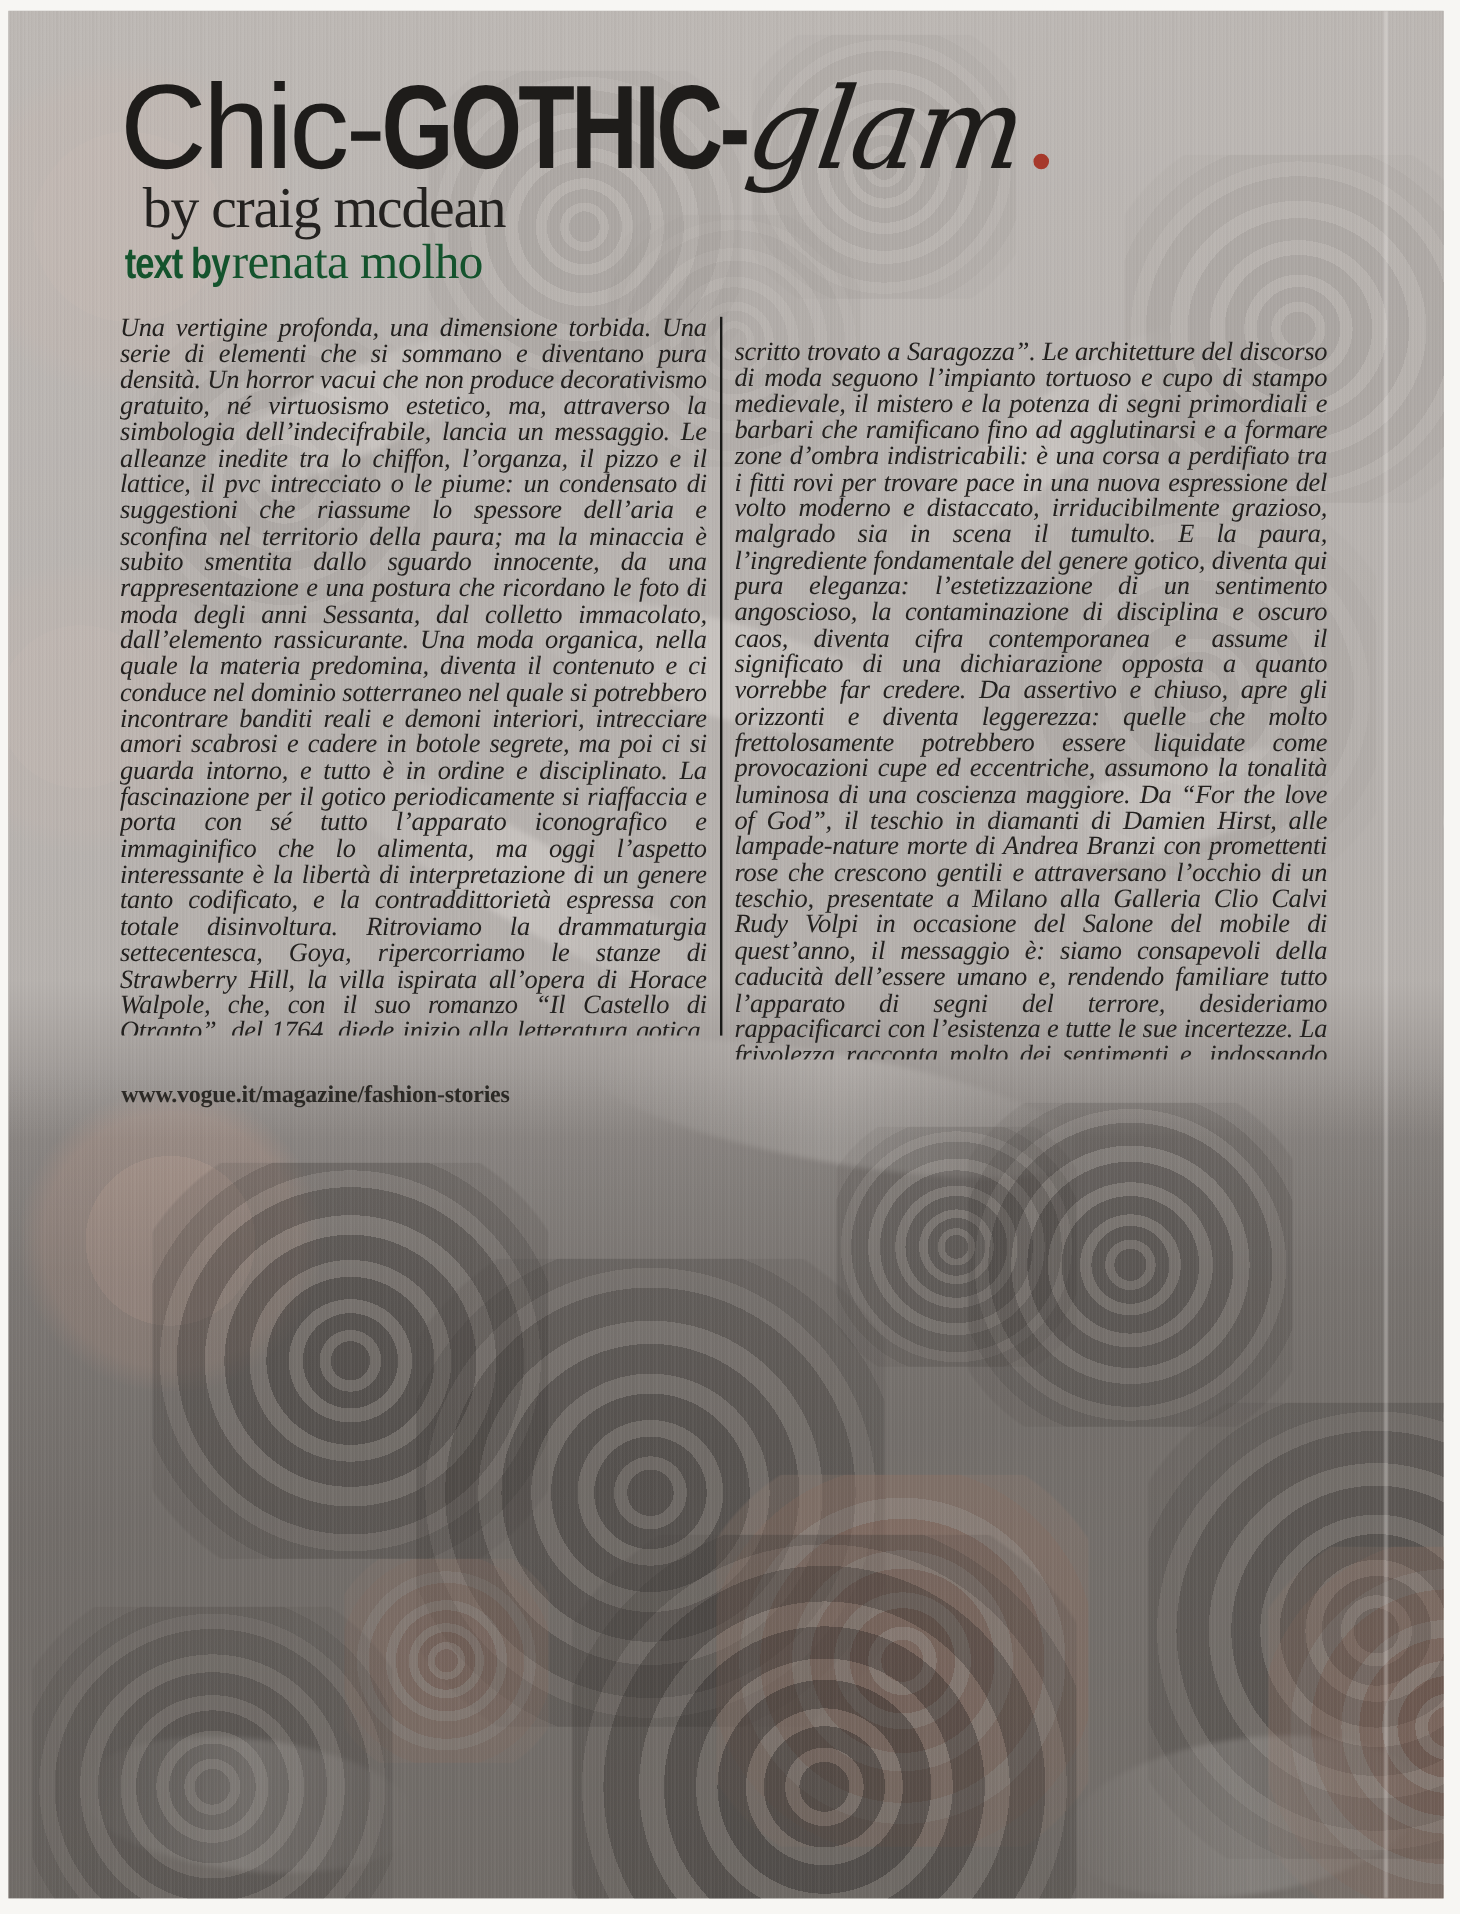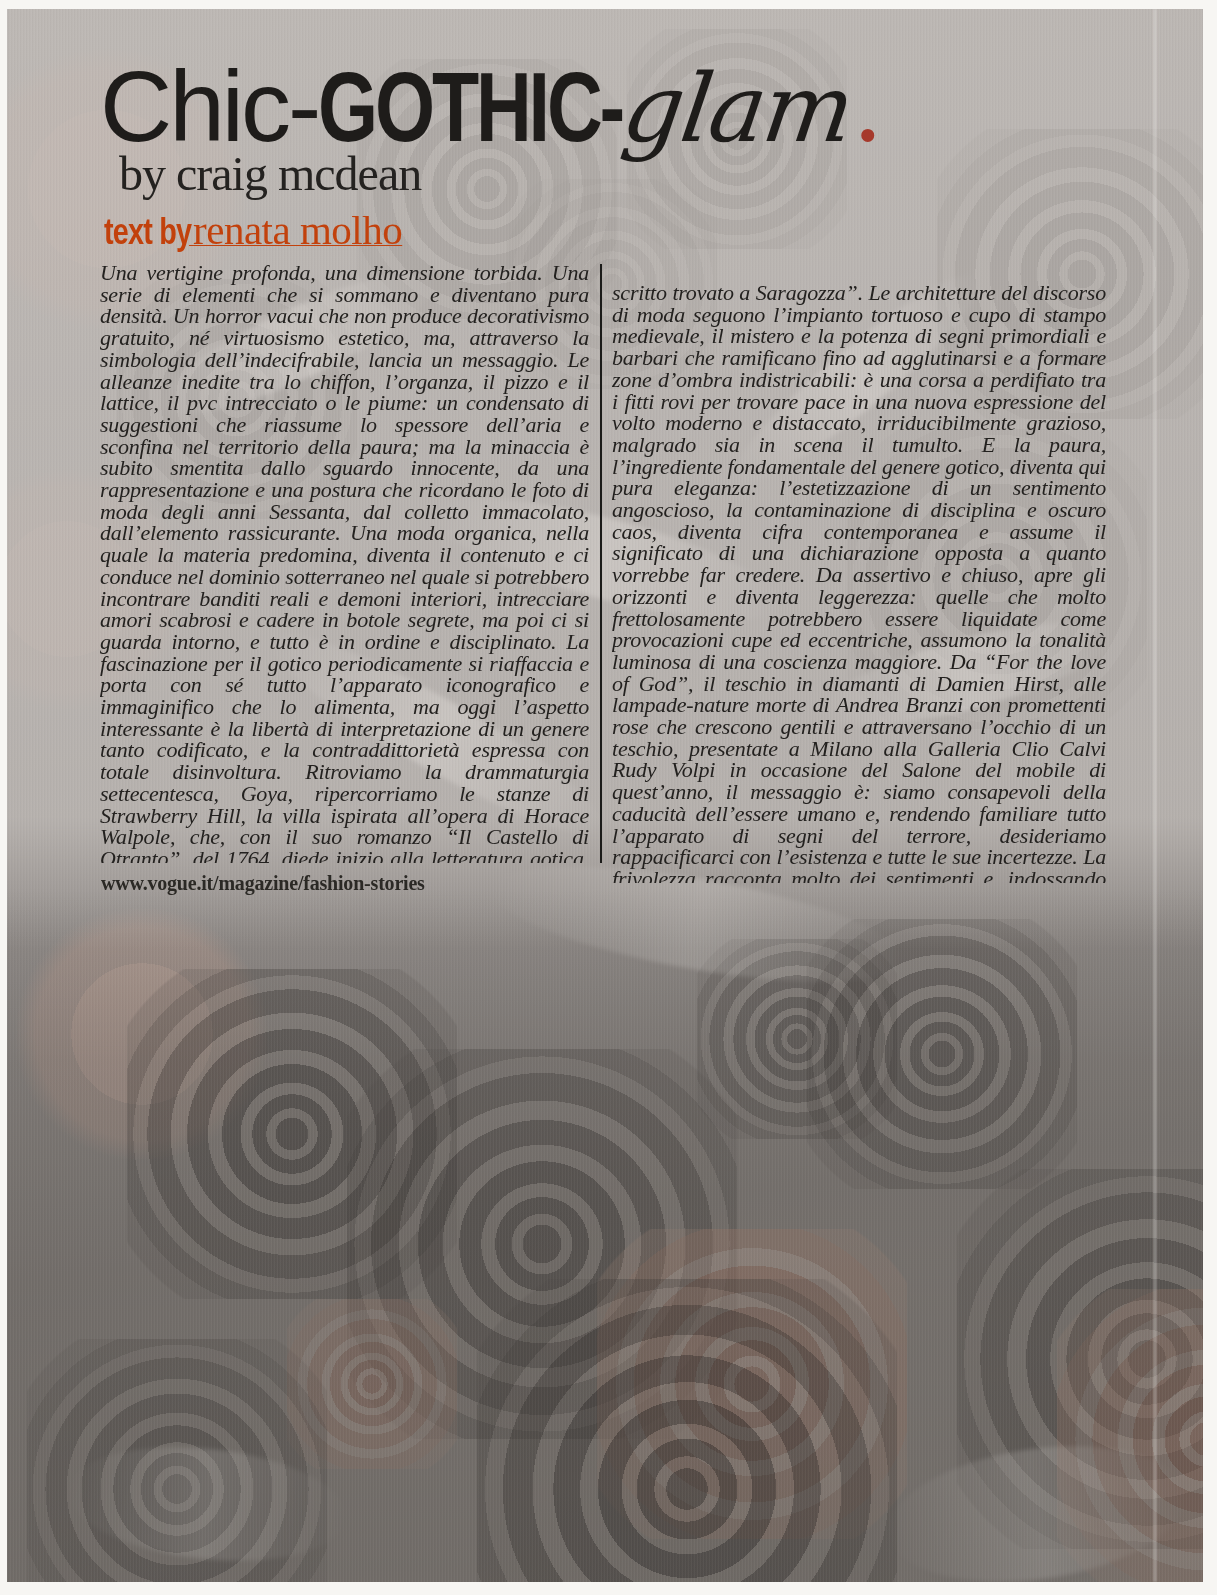--- a/index.html
+++ b/index.html
@@ -69,33 +69,33 @@
   .content{position:absolute;inset:0;z-index:5;}
   .title-block{position:absolute;left:100px;top:56px;white-space:nowrap;color:#1e1c1a;}
   .t-serif{font-family:Liberation Sans, sans-serif;font-size:100px;line-height:1;letter-spacing:-3px;}
   .t-gothic{font-family:"Liberation Sans",sans-serif;font-weight:700;font-size:99px;line-height:1;
     display:inline-block;transform:scaleX(.78);transform-origin:left 60%;letter-spacing:-4px;margin-right:-96px;}
   .t-glam{font-family:"DejaVu Serif",serif;font-style:italic;font-size:94px;line-height:1;
     letter-spacing:-2px;display:inline-block;transform:skewX(-8deg);margin-left:12px;}
   .t-dot{font-size:80px;font-weight:700;margin-left:6px;}
   .byline{position:absolute;left:103px;top:148px;font-family:"Liberation Serif",serif;
     font-size:48px;line-height:1.1;color:#242220;letter-spacing:-1px;margin-left:16px;}
-  .credit{position:absolute;left:104px;top:206px;color:#c2410c;white-space:nowrap;text-decoration:underline;}
+  .credit{position:absolute;left:104px;top:194px;color:#14532d;white-space:nowrap;}
   .c-label{font-family:"Liberation Sans",sans-serif;font-weight:700;font-size:36px;
     display:inline-block;transform:scaleX(.8);transform-origin:left 60%;letter-spacing:-1px;margin-right:-24px;}
   .c-name{font-family:"Liberation Serif",serif;font-size:41px;letter-spacing:-.5px;}
 
   .columns{position:absolute;left:100px;top:262px;width:1006px;height:601px;display:flex;color:#23211f;}
   .col{font-family:"Liberation Serif",serif;font-size:22px;line-height:21.7px;
     letter-spacing:-.2px;text-align:justify;overflow:hidden;height:601px;font-style:italic;}
   .col-left{width:489px;}
   .divider{width:2px;background:#1b1b19;margin:2px 10px 0 11px;}
   .col-right{flex:1;margin-top:20px;}
 
-  .url-line{position:absolute;left:101px;top:872px;font-family:"Liberation Serif",serif;
+  .url-line{position:absolute;left:101px;top:901px;font-family:"Liberation Serif",serif;
     font-weight:700;font-size:20px;letter-spacing:-.2px;color:#2b2925;}
 </style>
 </head>
 <body>
 
 <div class="page">
 
   <div class="photo">
     <div class="rose petal-pink r4"></div>
     <div class="rose rose-dark r1"></div>

